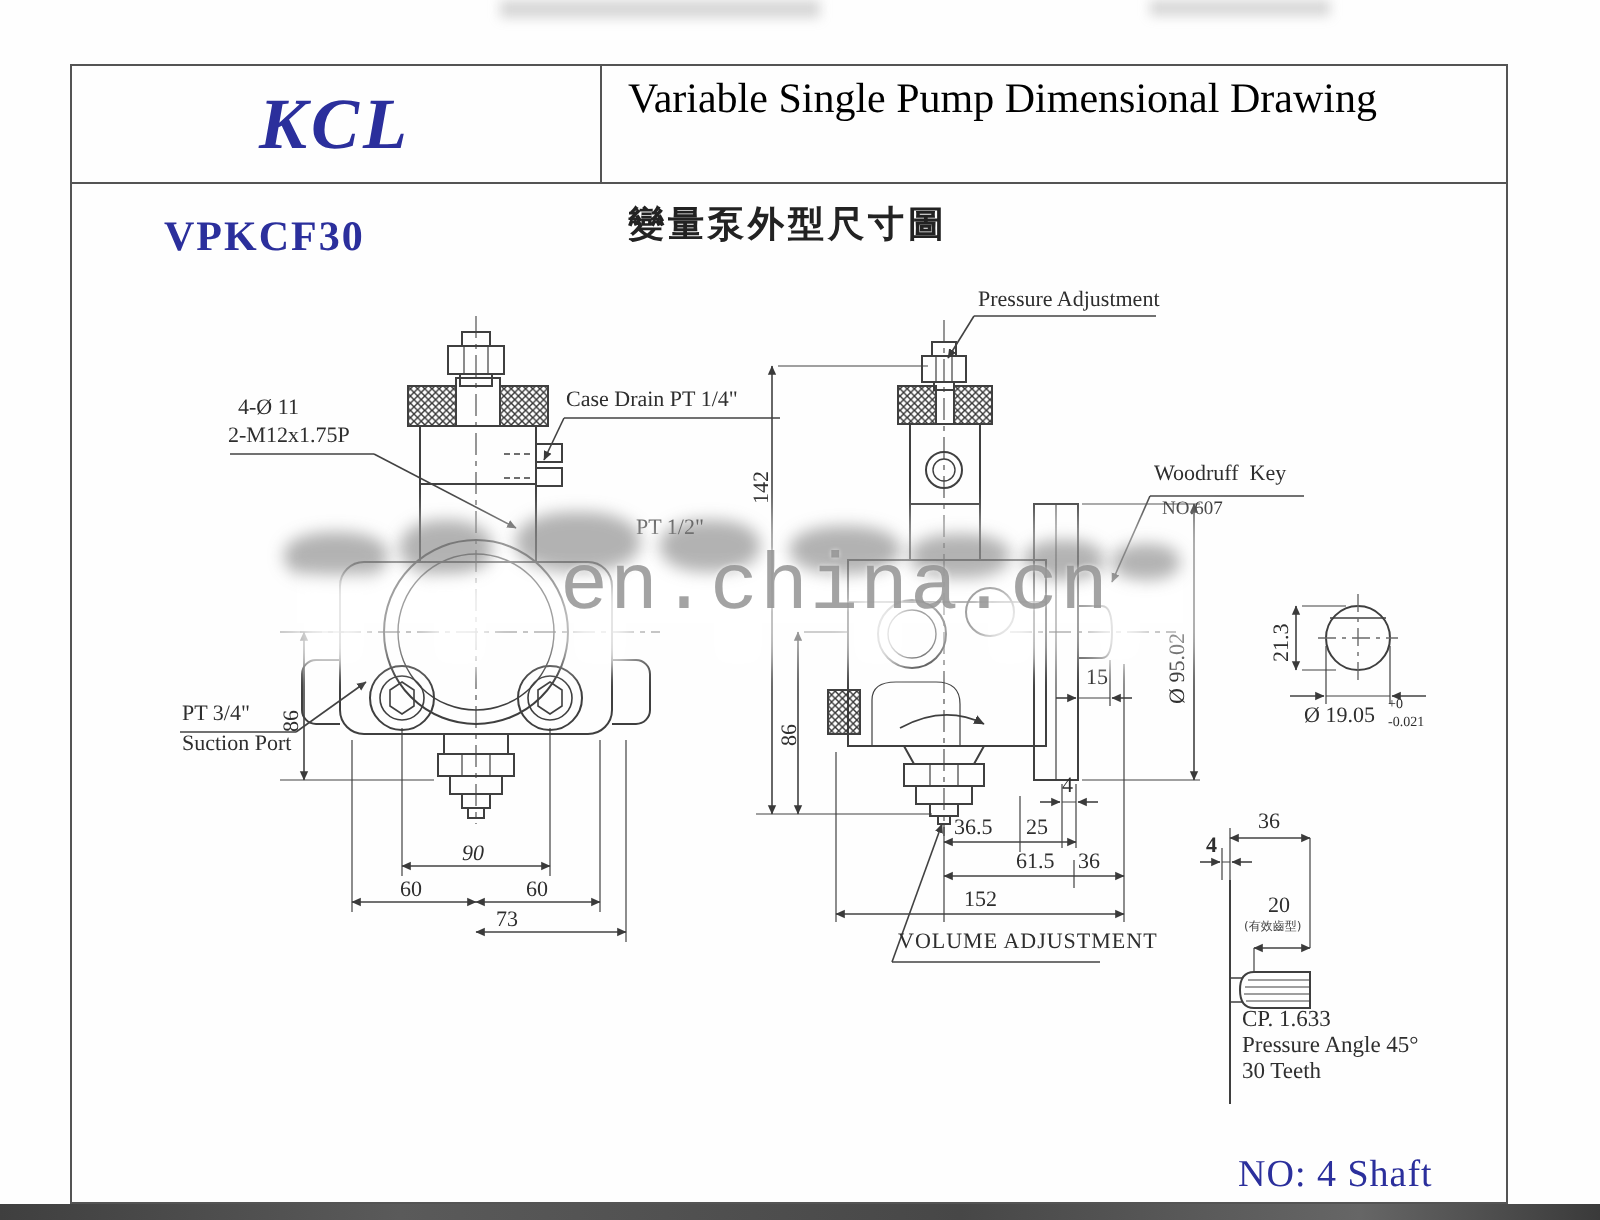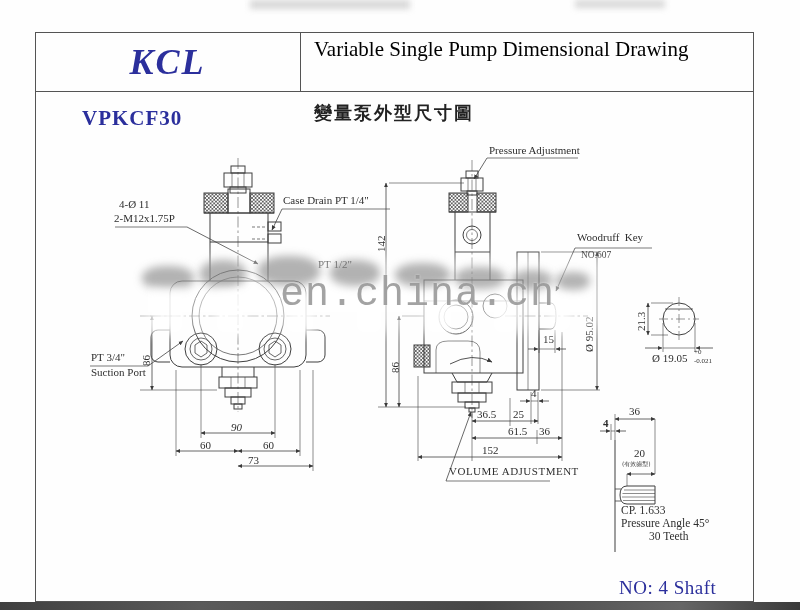--- a/index.html
+++ b/index.html
@@ -230,21 +230,21 @@
   <span class="t txt-layer" style="left:652px;top:353px;">Ø 19.05</span>
   <span class="t tiny txt-layer" style="left:694px;top:349px;">+0</span>
   <span class="t tiny txt-layer" style="left:694px;top:358px;">-0.021</span>
 
   <span class="t txt-layer" style="left:629px;top:406px;">36</span>
   <span class="t b txt-layer" style="left:603px;top:418px;">4</span>
   <span class="t txt-layer" style="left:634px;top:448px;">20</span>
   <span class="t mini txt-layer" style="left:622px;top:461px;font-family:'DejaVu Sans',sans-serif;">(有效齒型)</span>
   <span class="t txt-layer" style="left:621px;top:505px;font-size:11.5px;">CP. 1.633</span>
   <span class="t txt-layer" style="left:621px;top:518px;font-size:11.5px;">Pressure Angle 45°</span>
-  <span class="t txt-layer" style="left:621px;top:531px;font-size:11.5px;margin-left:28px;">30 Teeth</span>
+  <span class="t txt-layer" style="left:621px;top:531px;font-size:11.5px;">30 Teeth</span>
   <span class="t blue shaft-no txt-layer" style="left:619px;top:546px;">NO: 4 Shaft</span>
 
   <div class="haze" style="left:130px;top:258px;width:480px;height:72px;"></div>
   <div class="blob" style="left:142px;top:266px;width:52px;height:24px;"></div>
   <div class="blob" style="left:200px;top:260px;width:46px;height:28px;"></div>
   <div class="blob" style="left:258px;top:256px;width:62px;height:30px;"></div>
   <div class="blob" style="left:330px;top:260px;width:50px;height:26px;"></div>
   <div class="blob" style="left:395px;top:263px;width:55px;height:24px;"></div>
   <div class="blob" style="left:455px;top:267px;width:50px;height:22px;"></div>
   <div class="blob" style="left:512px;top:270px;width:40px;height:20px;"></div>

